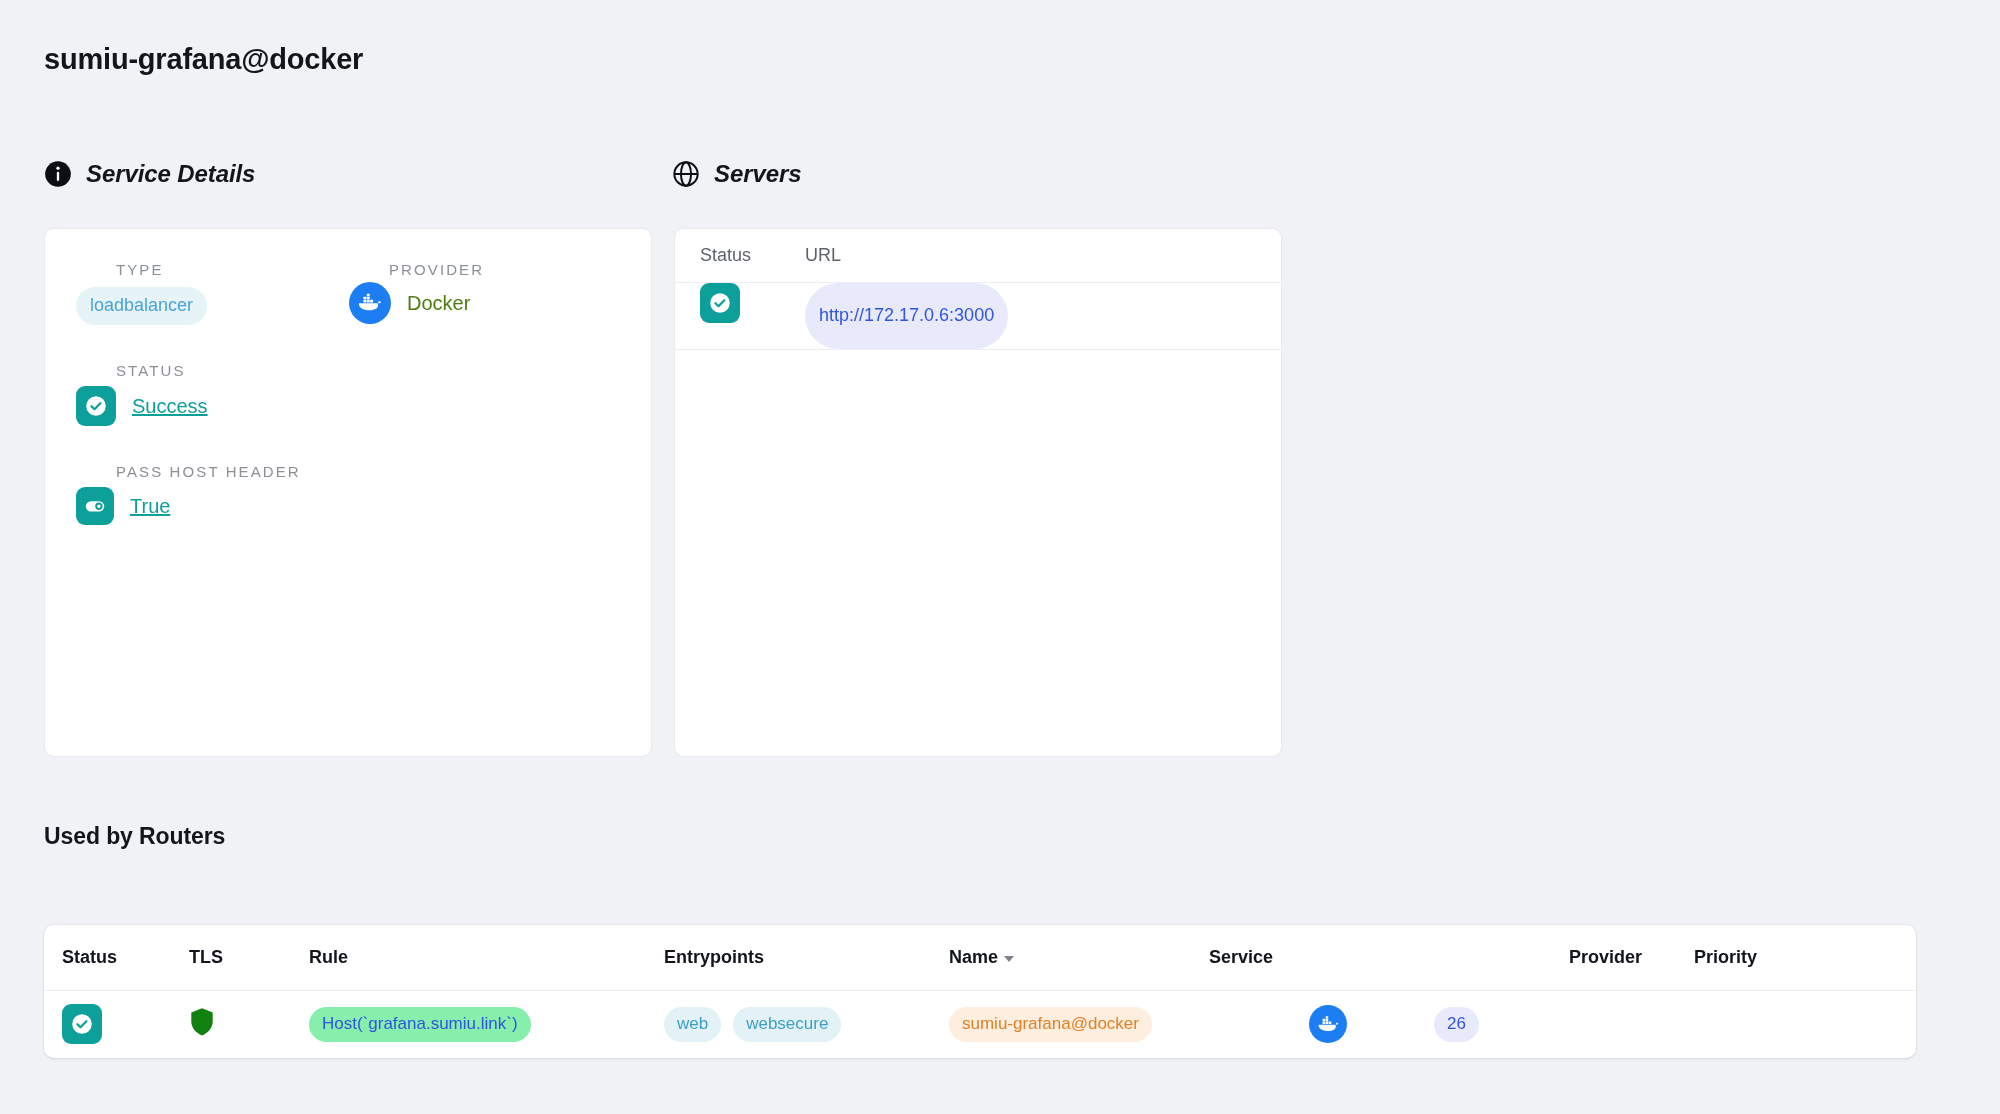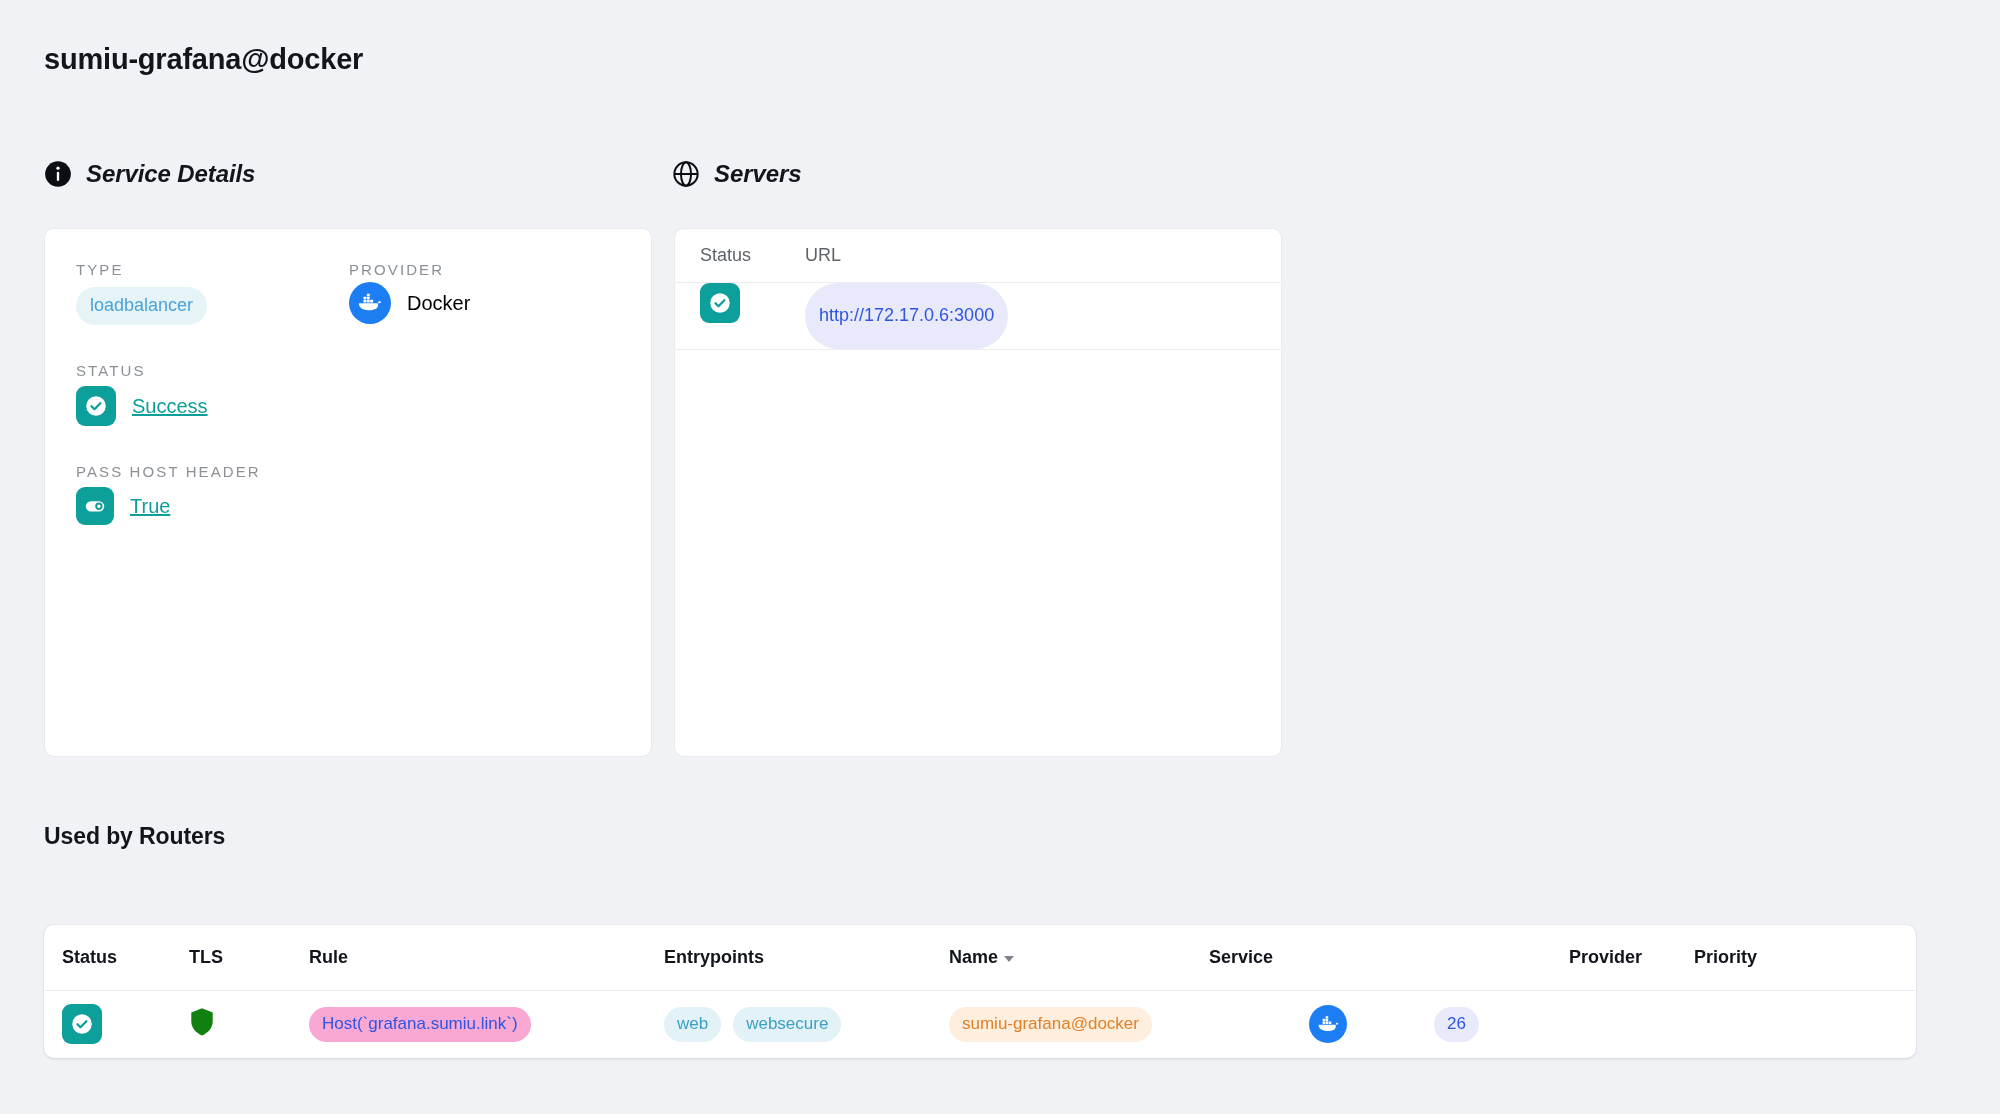--- a/index.html
+++ b/index.html
@@ -61,20 +61,21 @@
   #srv-card { left: 674px; top: 228px; width: 608px; height: 529px; }
 
   
   .detail-label {
     position: absolute;
     font-size: 15px;
     font-weight: 400;
     letter-spacing: 2.1px;
     color: #8b9097;
     text-transform: uppercase;
+    margin-left: 40px;
   }
   .detail-value {
     position: absolute;
     display: flex;
     align-items: center;
     gap: 16px;
   }
 
   #lbl-type     { left: 76px;  top: 261px; }
   #val-type     { left: 76px;  top: 287px; }
@@ -99,21 +100,21 @@
     color: #4aa3d8;
     padding: 9px 14px 11px 14px;
   }
   .chip-url {
     background: #e8eafc;
     color: #2f55e0;
     padding: 9px 14px 11px 14px;
     font-size: 18px;
   }
   .chip-rule {
-    background: #f9a8d4;
+    background: #86efac;
     color: #2f55e0;
     padding: 8px 13px 10px 13px;
     font-size: 17px;
   }
   .chip-entry {
     background: #e2f2f7;
     color: #3ca0c4;
     padding: 8px 13px 10px 13px;
     font-size: 17px;
   }
@@ -151,21 +152,21 @@
 
   
   .docker-icon {
     width: 42px; height: 42px;
     border-radius: 50%;
     background: #1d7ef3;
     display: flex; align-items: center; justify-content: center;
     flex: 0 0 auto;
   }
   .docker-icon.sm { width: 38px; height: 38px; }
-  .provider-text { font-size: 20px; color: #000000; }
+  .provider-text { font-size: 20px; color: #4d7c0f; }
 
   
   .srv-head-row {
     position: absolute;
     left: 674px; top: 228px;
     width: 608px; height: 55px;
     border-bottom: 1px solid #ededf0;
     display: flex;
     align-items: center;
   }

